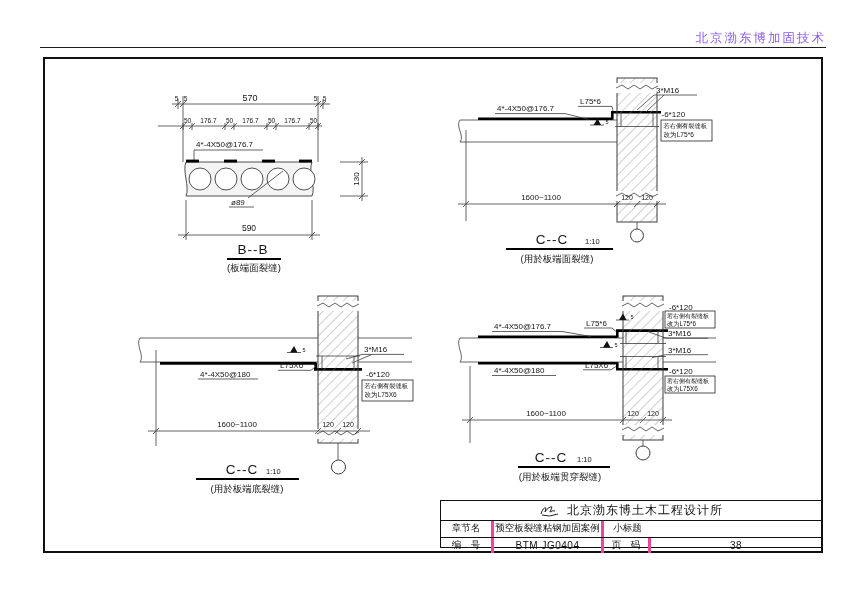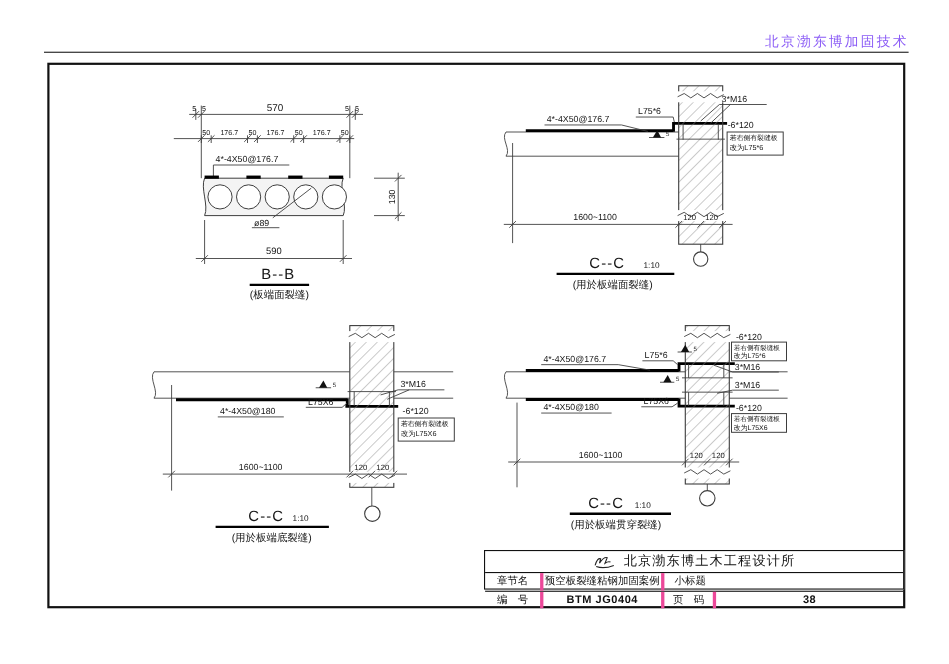--- a/index.html
+++ b/index.html
@@ -3,33 +3,33 @@
 <meta charset="utf-8">
 <style>
   html,body{margin:0;padding:0}
   body{width:863px;height:604px;position:relative;background:#fff;overflow:hidden;
        font-family:"Liberation Sans",sans-serif}
   .brand{position:absolute;top:30px;right:37px;font-family:"DejaVu Serif","Liberation Serif",serif;
          font-size:12.5px;letter-spacing:2px;color:#8b5cf6}
   .rule{position:absolute;top:47px;left:40px;width:786px;height:0;border-top:1.4px solid #1c1c1c}
   svg.sheet{position:absolute;left:0;top:0}
   svg text{font-family:"Liberation Sans",sans-serif;fill:#151515}
-  .tblock{position:absolute;left:440px;top:500px;width:382px;height:36px;box-sizing:border-box;
+  .tblock{position:absolute;left:440px;top:500px;width:382px;height:48px;box-sizing:border-box;
           border:1.6px solid #111;background:#fff}
   .tb-company{height:19px;border-bottom:1px solid #111;display:flex;align-items:center;
               justify-content:center;gap:6px;font-family:"DejaVu Serif","Liberation Serif",serif;
               font-size:12px;letter-spacing:1px;color:#111}
   .tb-row{display:grid;grid-template-columns:53px 110px 47px 1fr;height:15.7px;
           border-bottom:1px solid #111}
   .tb-row:last-child{border-bottom:none}
   .tb-cell{display:flex;align-items:center;justify-content:center;border-right:3px solid #ec4899;
            font-family:"DejaVu Serif","Liberation Serif",serif;font-size:9.5px;color:#111;
            white-space:pre;overflow:hidden}
   .tb-cell:last-child{border-right:none}
-  .tb-latin{font-family:"Liberation Sans",sans-serif;font-weight:bold;font-size:10px;letter-spacing:.5px}
+  .tb-latin{font-family:"Liberation Sans",sans-serif;font-weight:normal;font-size:10px;letter-spacing:.5px}
 </style>
 </head>
 <body>
 
 <div class="brand">北京渤东博加固技术</div>
 <div class="rule"></div>
 
 <svg class="sheet" width="863" height="604" viewBox="0 0 863 604">
   <defs>
     <pattern id="hatch" patternUnits="userSpaceOnUse" width="7" height="7" patternTransform="rotate(45)">

